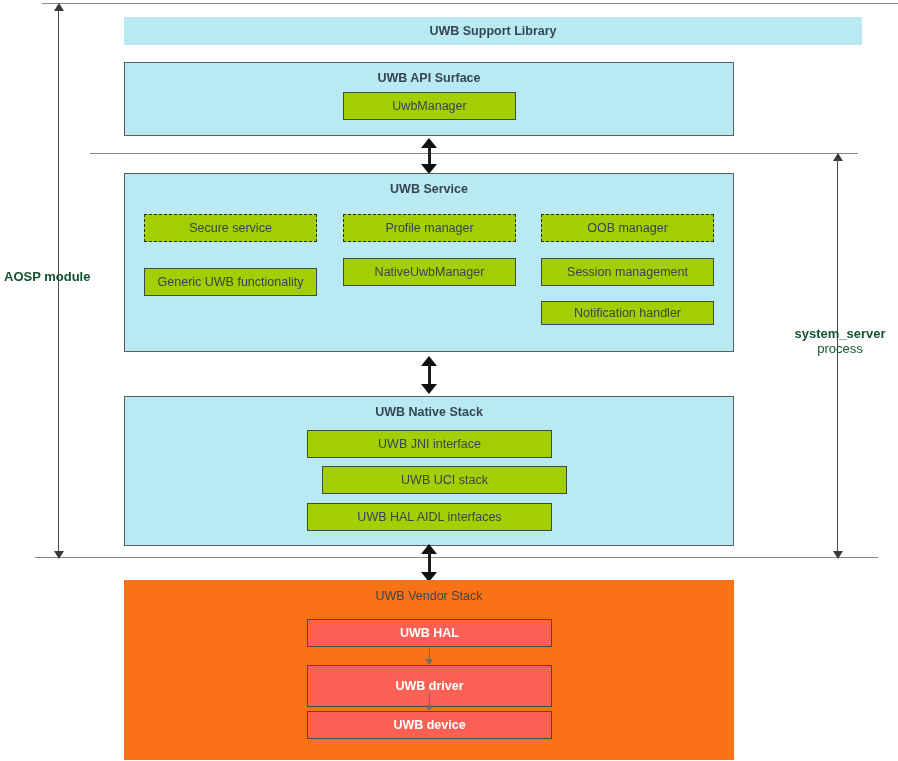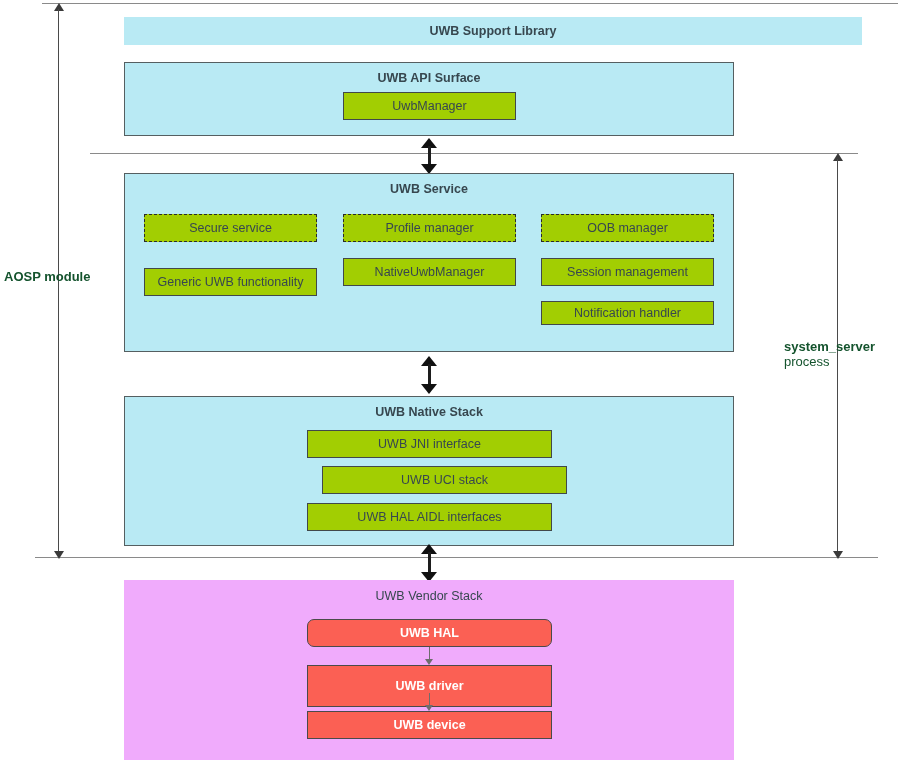--- a/index.html
+++ b/index.html
@@ -49,21 +49,21 @@
   }
   .span-label .b { font-weight: bold; display: block; }
   .span-label .n { font-weight: normal; display: block; }
 
   
   .layer {
     position: absolute;
     background: #b9eaf4;
   }
   .layer.bordered { border: 1.3px solid #555f61; }
-  .layer.vendor { background: #f0abfc; }
+  .layer.vendor { background: #f97316; }
 
   .layer-title {
     position: absolute;
     left: 0; right: 0;
     text-align: center;
     font-size: 12.5px;
     font-weight: bold;
     color: #37474f;
   }
   .layer-title.regular { font-weight: normal; }
@@ -129,21 +129,21 @@
   </div>
   <div class="span-label" style="left:4px; top:269px; width:100px; text-align:left;">
     <span class="b">AOSP module</span>
   </div>
 
   <div class="span-arrow" style="left:831px; top:153px; height:406px;">
     <div class="head up"></div>
     <div class="shaft"></div>
     <div class="head down"></div>
   </div>
-  <div class="span-label" style="left:784px; top:339px; width:112px; text-align:left;">
+  <div class="span-label" style="left:784px; top:326px; width:112px; text-align:center;">
     <span class="b">system_server</span>
     <span class="n">process</span>
   </div>
 
   <div class="layer" style="left:124px; top:17px; width:738px; height:28px;">
     <div class="layer-title" style="top:7px;">UWB Support Library</div>
   </div>
 
   <div class="layer bordered" style="left:124px; top:62px; width:610px; height:74px;">
     <div class="layer-title" style="top:8px;">UWB API Surface</div>
@@ -207,21 +207,21 @@
 
   <div class="conn" style="left:421px; top:544px; height:38px;">
     <div class="head up"></div>
     <div class="shaft"></div>
     <div class="head down"></div>
   </div>
 
   <div class="layer vendor" style="left:124px; top:580px; width:610px; height:180px;">
     <div class="layer-title regular" style="top:9px;">UWB Vendor Stack</div>
   </div>
-  <div class="blk red" style="left:307px; top:619px; width:245px; height:28px;border-radius:7px;">
+  <div class="blk red" style="left:307px; top:619px; width:245px; height:28px;">
     <span>UWB HAL</span>
   </div>
   <div class="conn thin" style="left:425px; top:647px; height:18px;">
     <div class="shaft"></div>
     <div class="head down"></div>
   </div>
   <div class="blk red" style="left:307px; top:665px; width:245px; height:42px;">
     <span>UWB driver</span>
   </div>
   <div class="conn thin" style="left:425px; top:693px; height:18px;">

